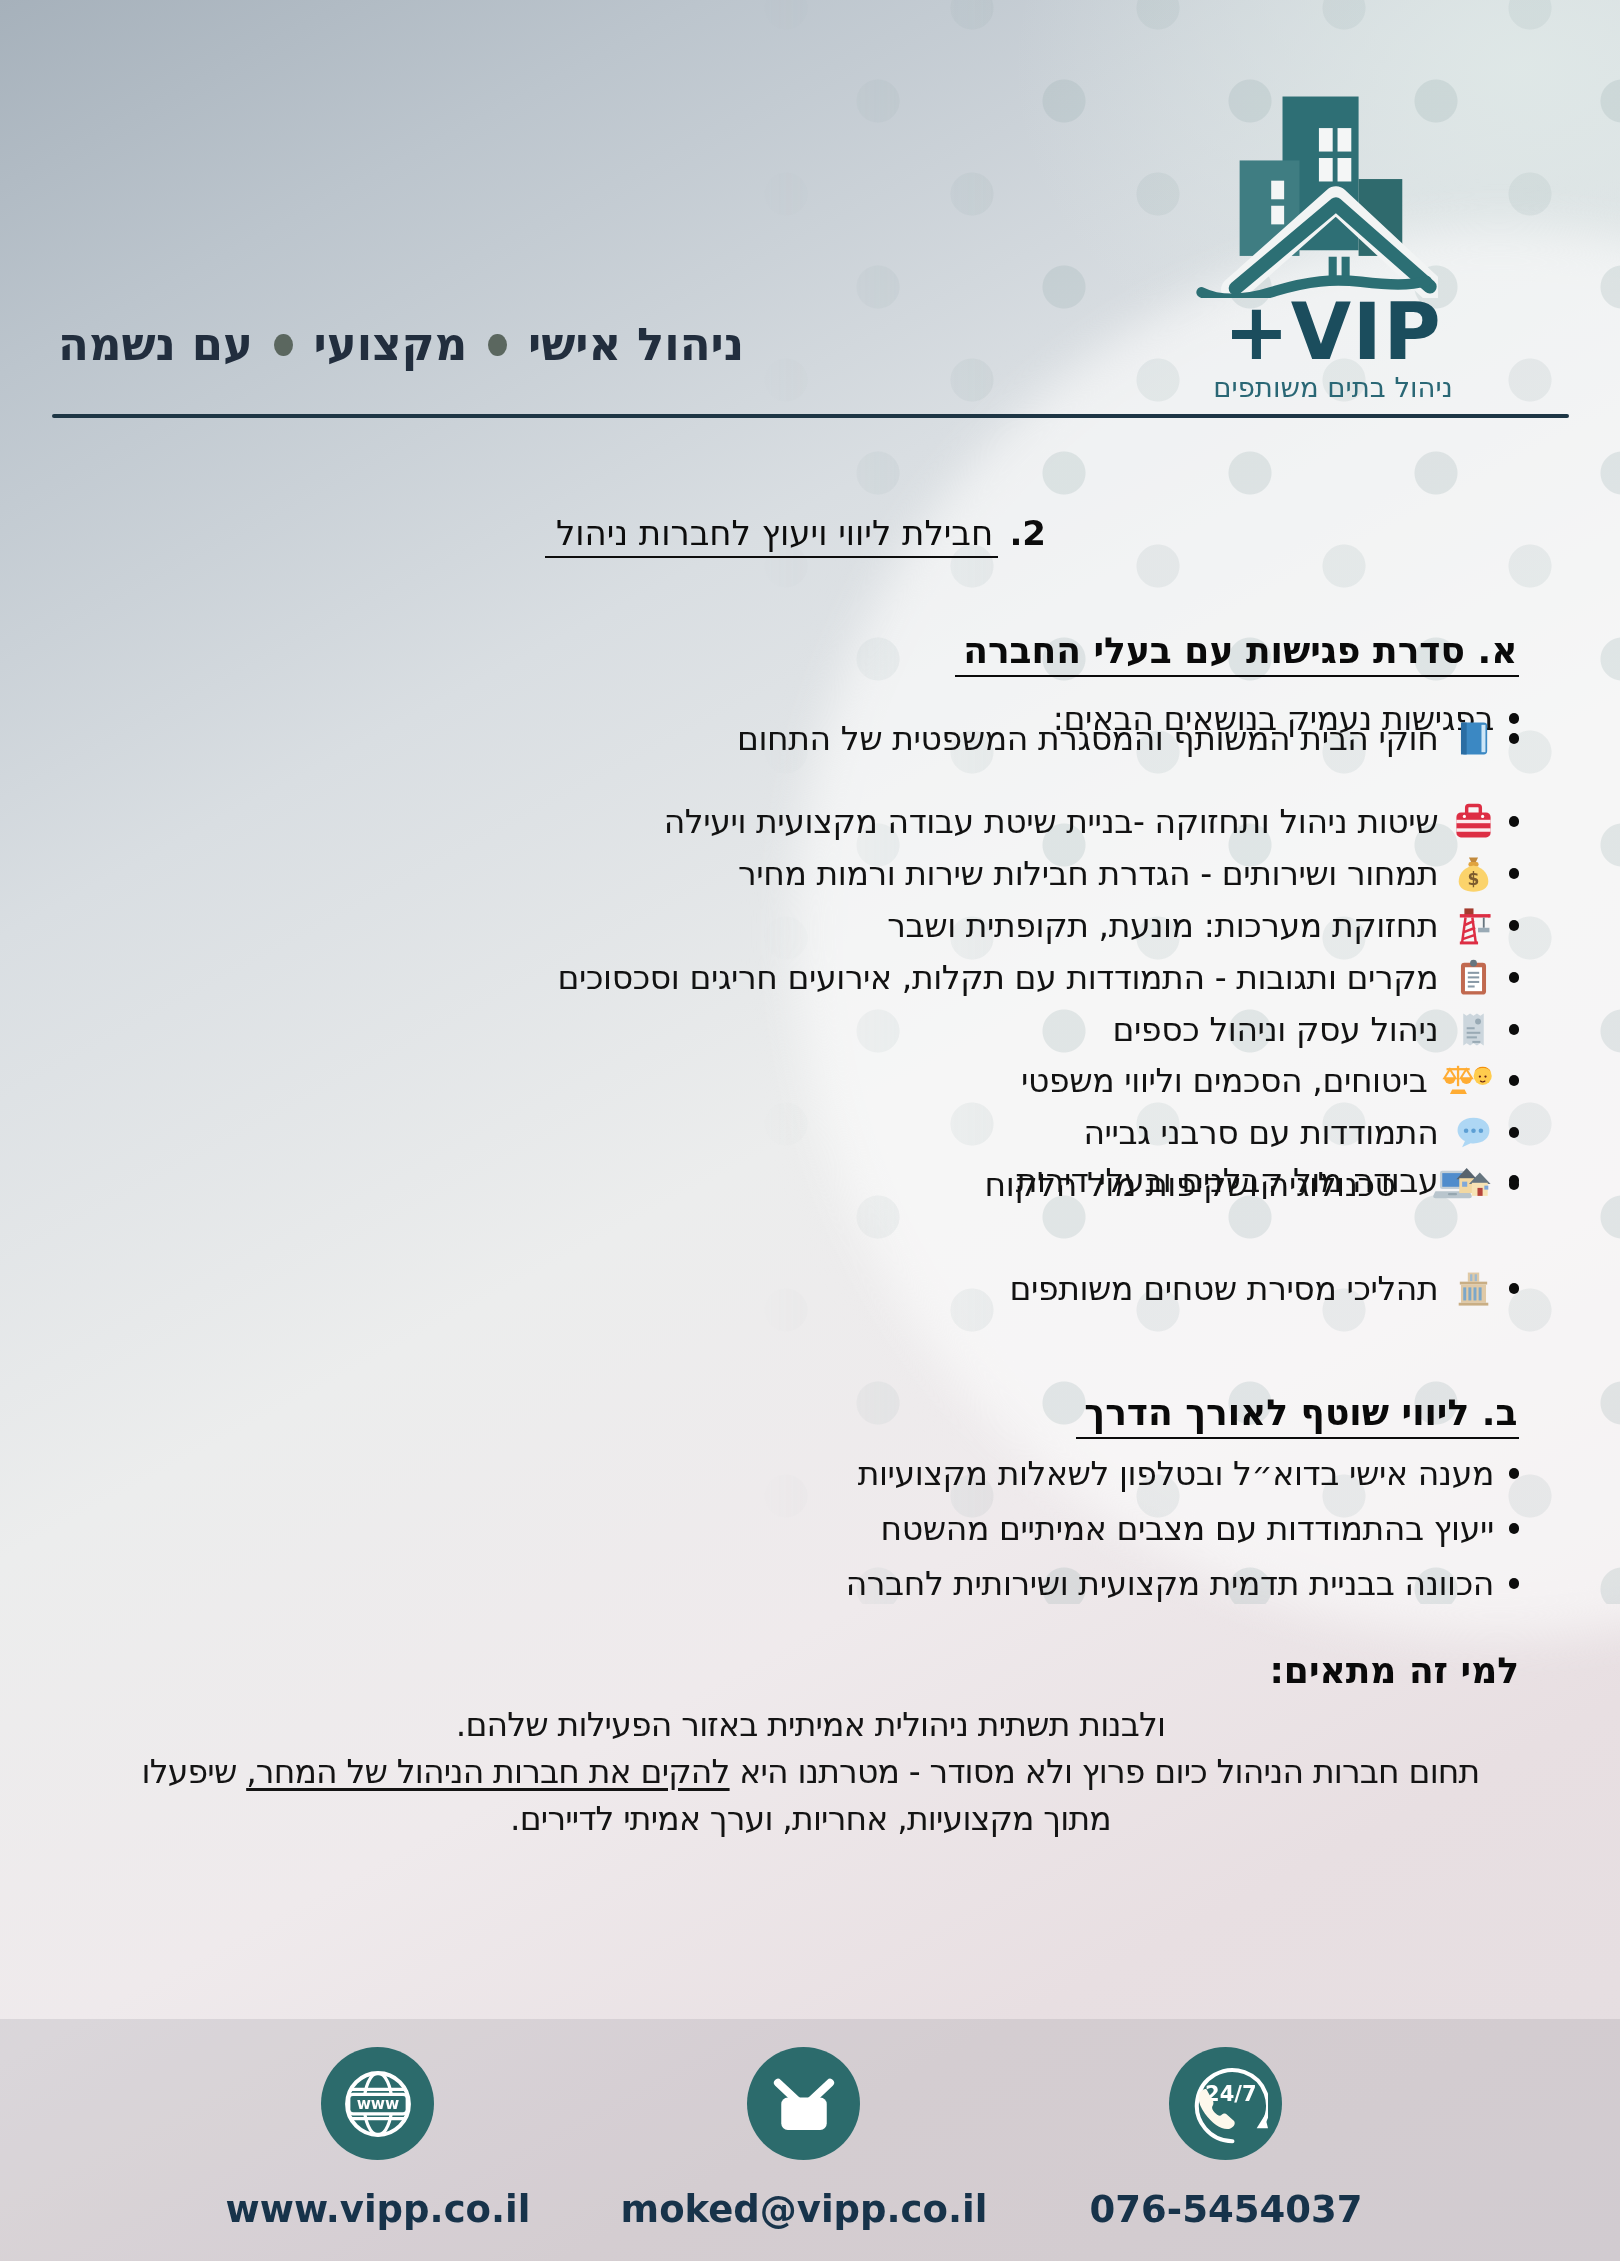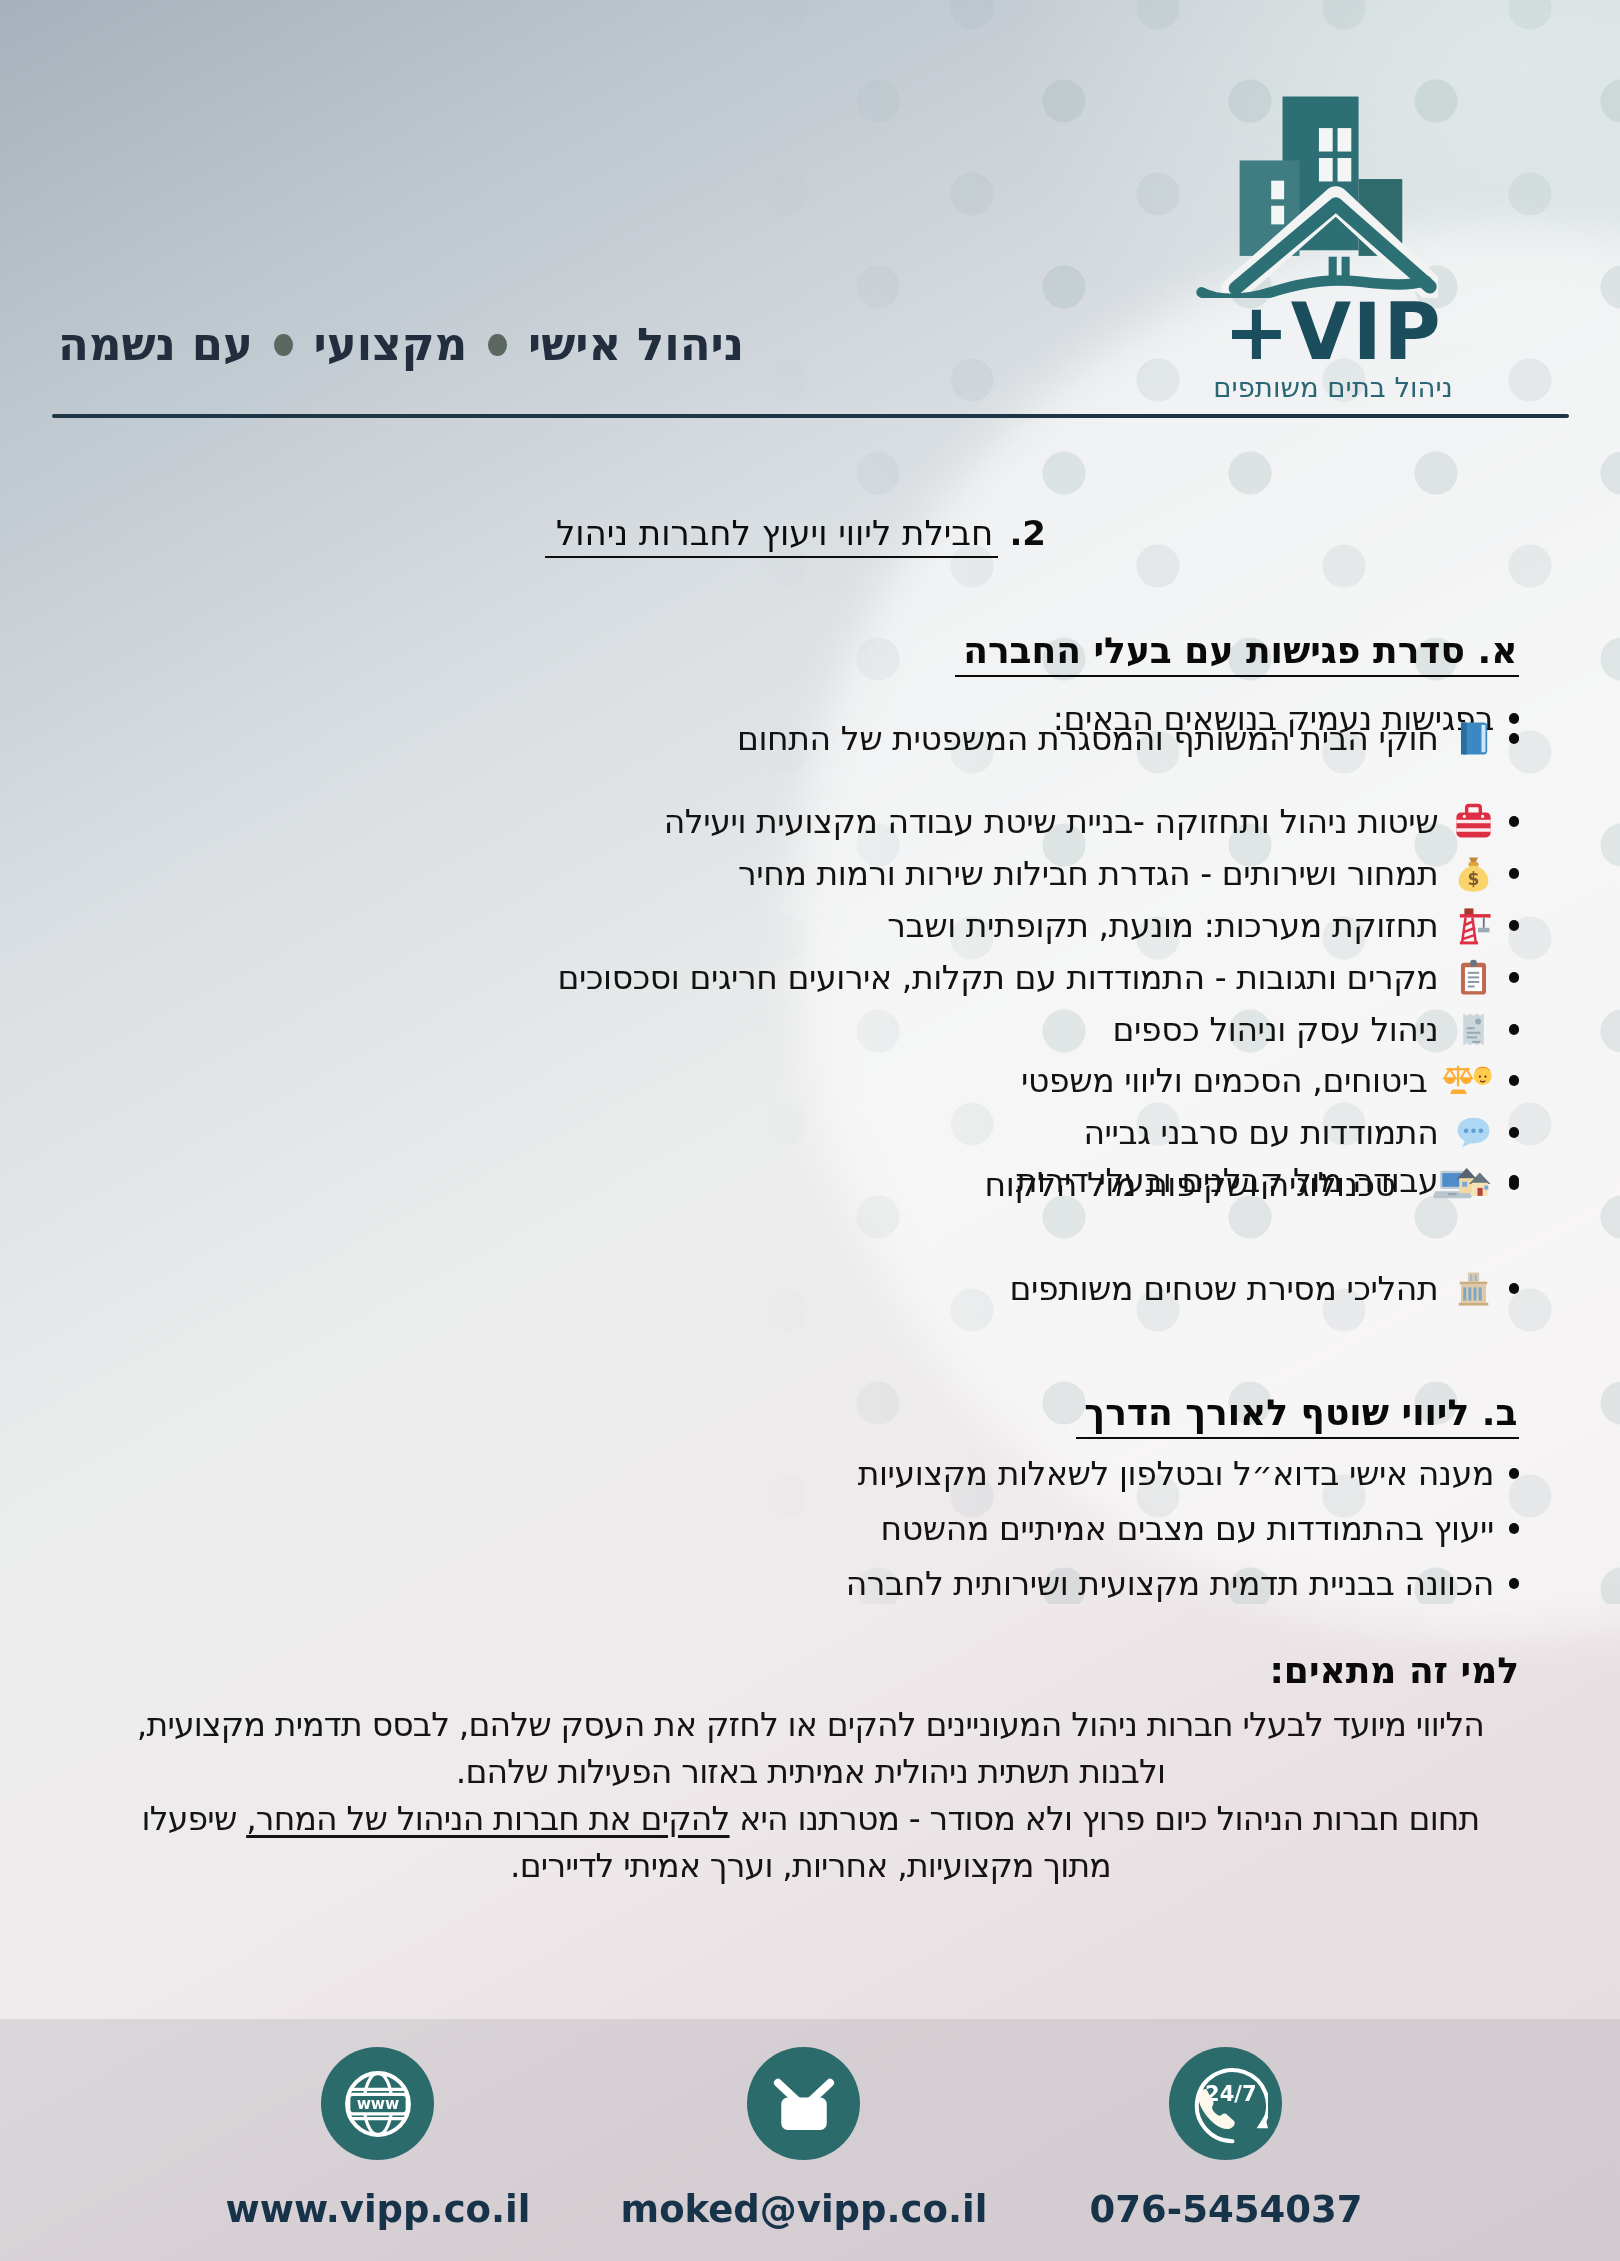--- a/index.html
+++ b/index.html
@@ -272,21 +272,20 @@
     <span class="dot"></span>
     <span class="tx">ייעוץ בהתמודדות עם מצבים אמיתיים מהשטח</span>
   </div>
   <div class="abs row" style="top:1559px;">
     <span class="dot"></span>
     <span class="tx">הכוונה בבניית תדמית מקצועית ושירותית לחברה</span>
   </div>
 
   <div class="abs fit-h">למי זה מתאים:</div>
   <div class="abs fit-p">
-    <div class="line">הליווי מיועד לבעלי חברות ניהול המעוניינים להקים או לחזק את העסק שלהם, לבסס תדמית מקצועית,</div>
     <div class="line">ולבנות תשתית ניהולית אמיתית באזור הפעילות שלהם.</div>
     <div class="line"><span>תחום חברות הניהול כיום פרוץ ולא מסודר - מטרתנו היא </span><span class="u">להקים את חברות הניהול של המחר,</span><span> שיפעלו</span></div>
     <div class="line">מתוך מקצועיות, אחריות, וערך אמיתי לדיירים.</div>
   </div>
 
   <div class="abs foot-band"></div>
 
   <div class="abs fcircle" style="left:321px;">
     <svg width="78" height="78" viewBox="0 0 96 96">
       <circle cx="48" cy="48" r="38" fill="none" stroke="#fff" stroke-width="5"></circle>

